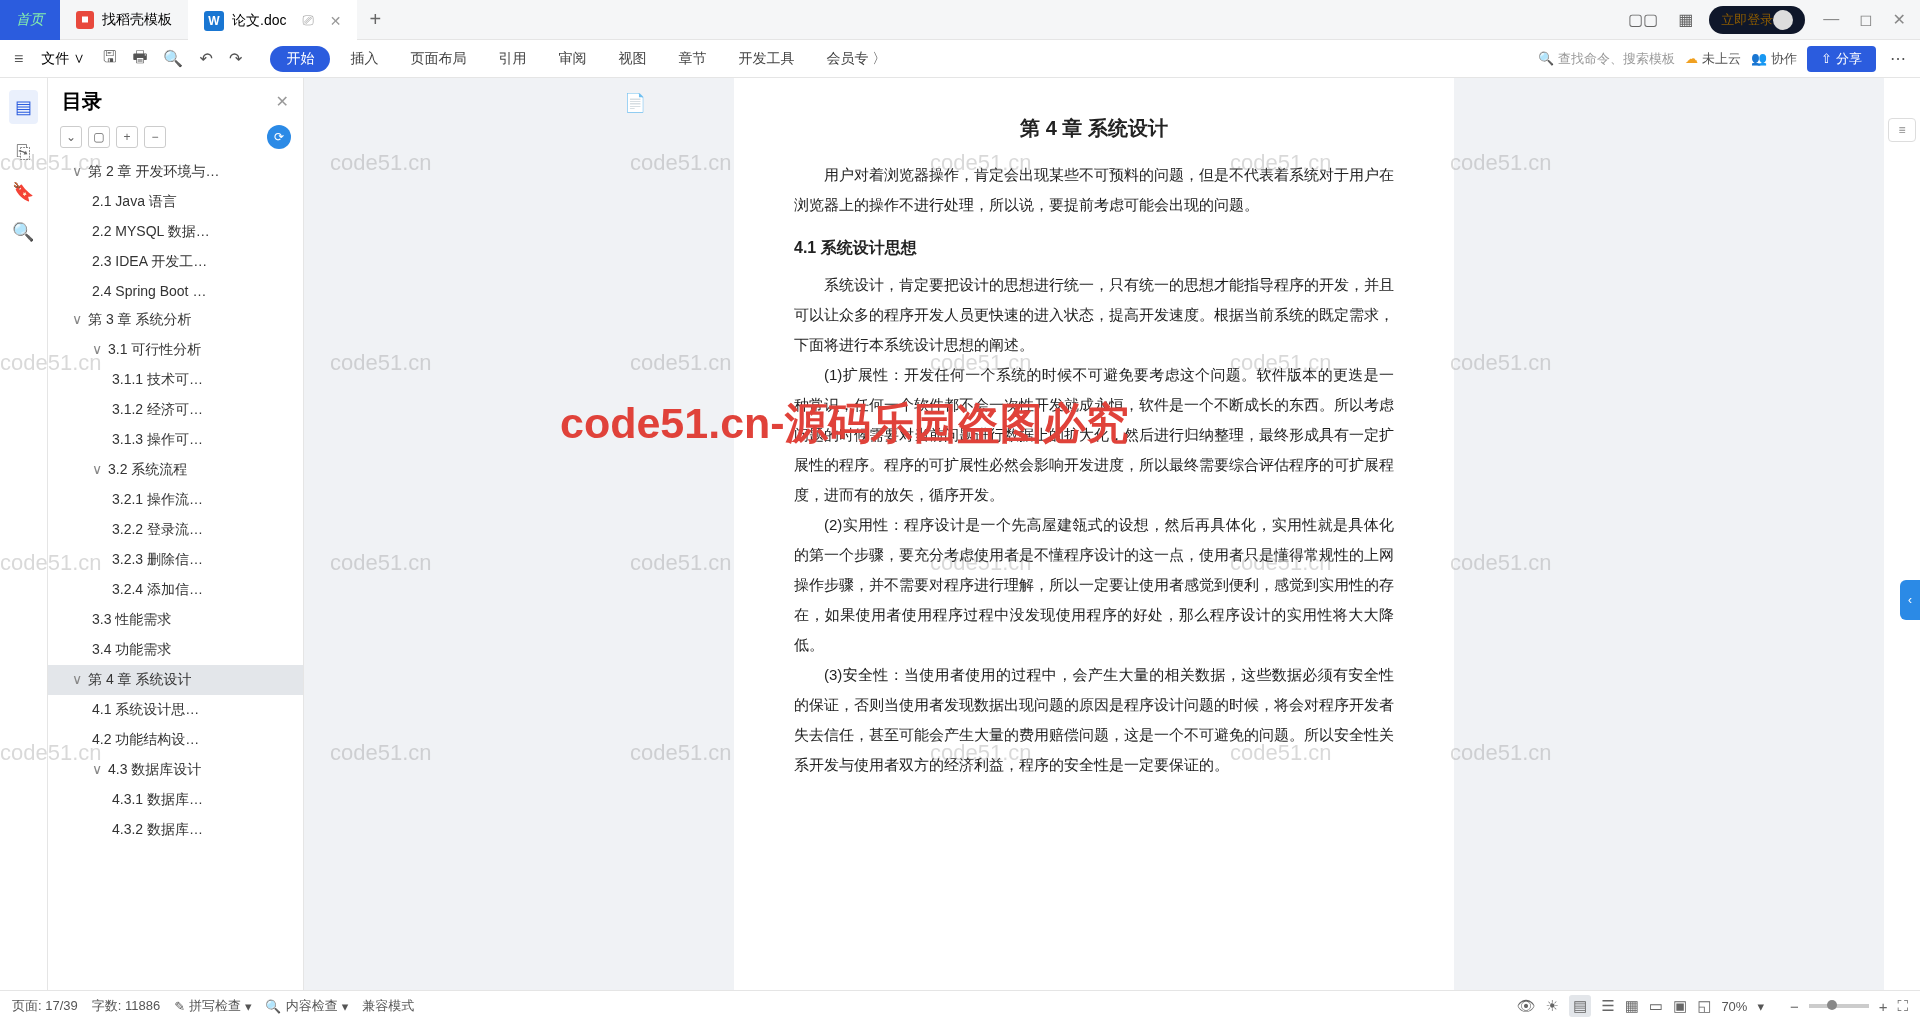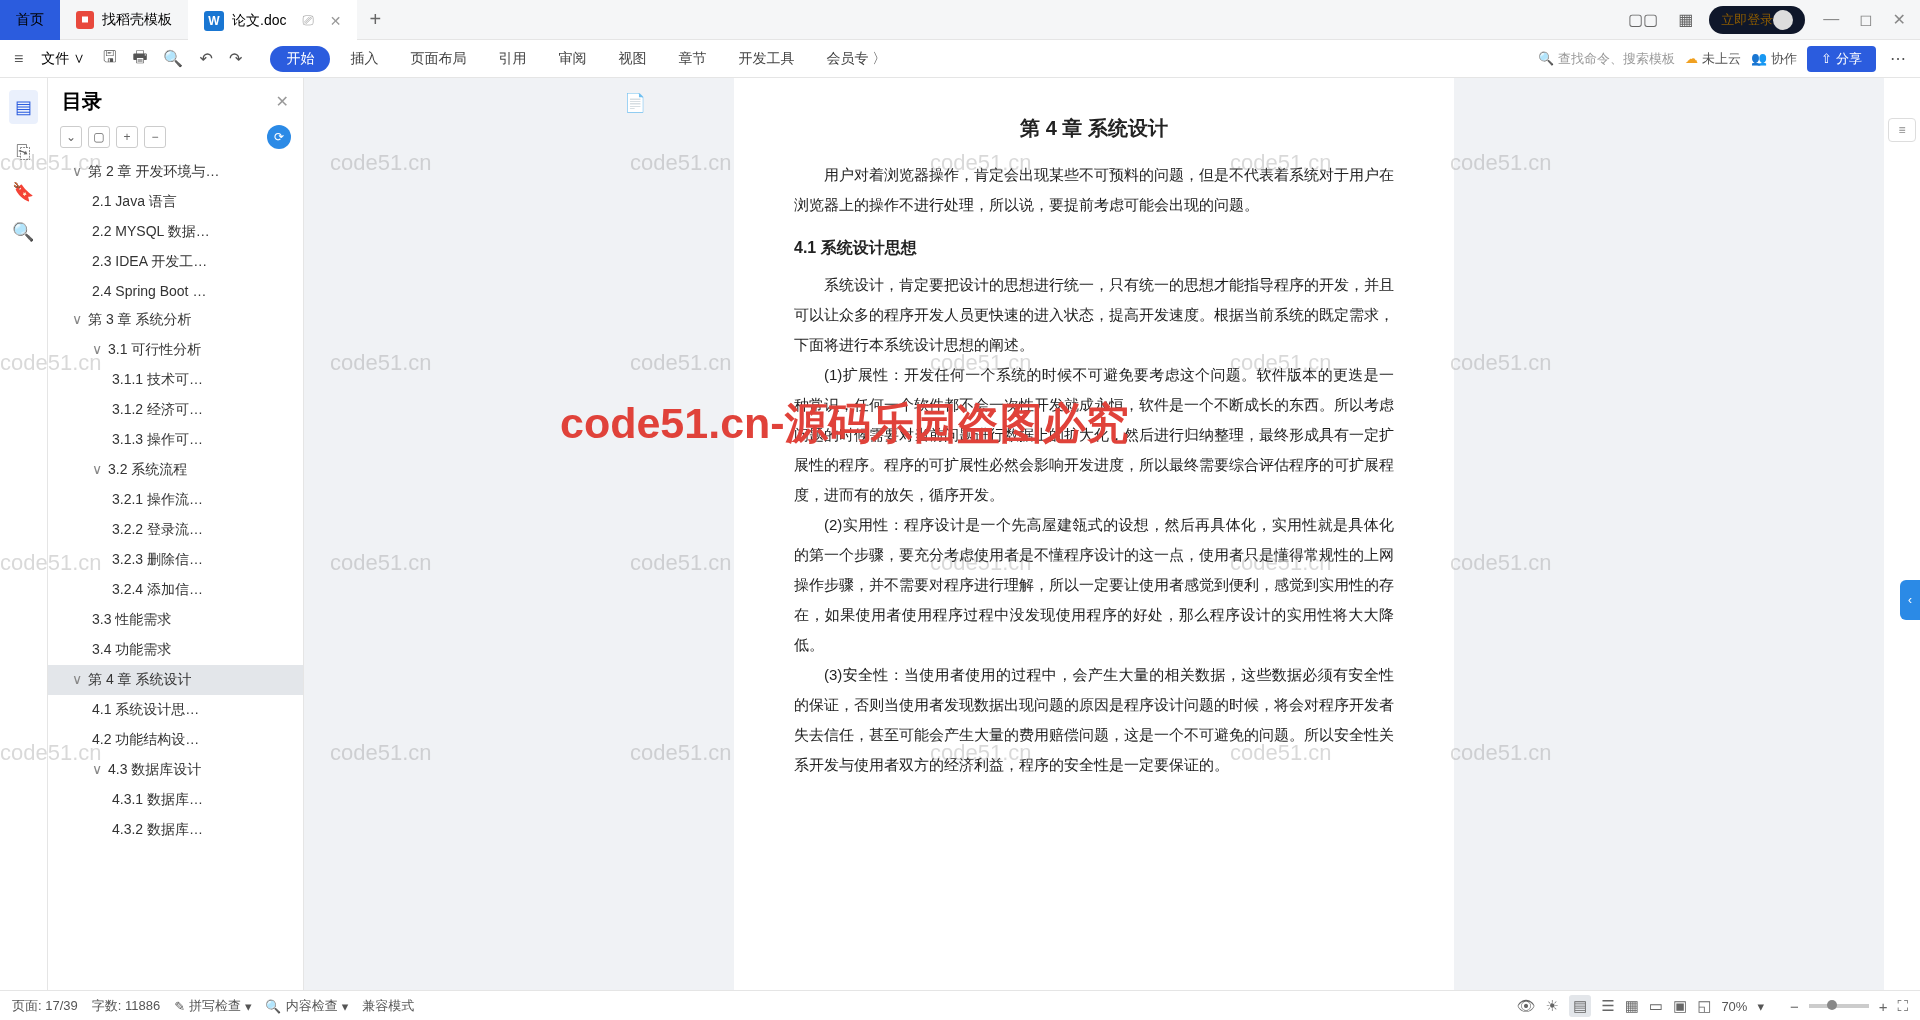--- a/index.html
+++ b/index.html
@@ -1,21 +1,21 @@
 <!DOCTYPE html>
 <html><head>
 <meta charset="utf-8">
 <style>
 * { margin: 0; padding: 0; box-sizing: border-box; font-family: "Microsoft YaHei", sans-serif; }
 body { width: 1920px; height: 1020px; overflow: hidden; background: #fff; position: relative; }
 
 
 .titlebar { height: 40px; display: flex; align-items: center; background: #f5f6f7; border-bottom: 1px solid #e5e5e5; }
 .tab { height: 40px; display: flex; align-items: center; padding: 0 16px; gap: 8px; font-size: 14px; cursor: pointer; }
-.tab.home { background: #2b5cde; color: #000000; }
+.tab.home { background: #2b5cde; color: #86efac; font-style: italic; }
 .tab-icon-orange { width: 18px; height: 18px; background: #e8493d; border-radius: 3px; position: relative; }
 .tab-icon-orange::after { content: ""; position: absolute; inset: 4px; background: #fff; clip-path: polygon(20% 20%, 80% 20%, 80% 80%, 20% 80%); }
 .tab.active { background: #fff; border-top: 2px solid #fff; }
 .tab-icon-blue { width: 20px; height: 20px; background: #1976d2; border-radius: 3px; color: #fff; font-size: 12px; display: flex; align-items: center; justify-content: center; font-weight: bold; }
 .tab-close { color: #999; margin-left: 8px; }
 .tab-device { color: #999; margin-left: 8px; }
 .tab-add { padding: 0 12px; font-size: 20px; color: #666; }
 .titlebar-right { margin-left: auto; display: flex; align-items: center; gap: 12px; padding-right: 8px; }
 .titlebar-icon { color: #666; font-size: 16px; padding: 4px; }
 .login-btn { background: #0f172a; color: #8a5a00; padding: 4px 12px; border-radius: 14px; font-size: 13px; display: flex; align-items: center; gap: 0; }

